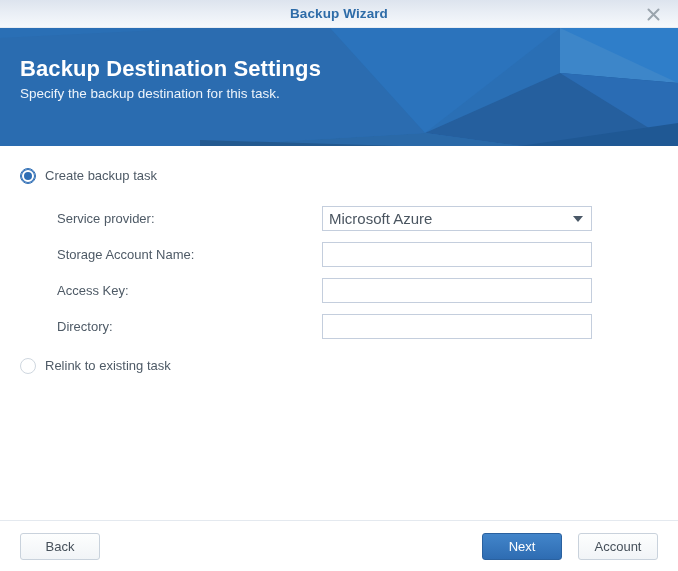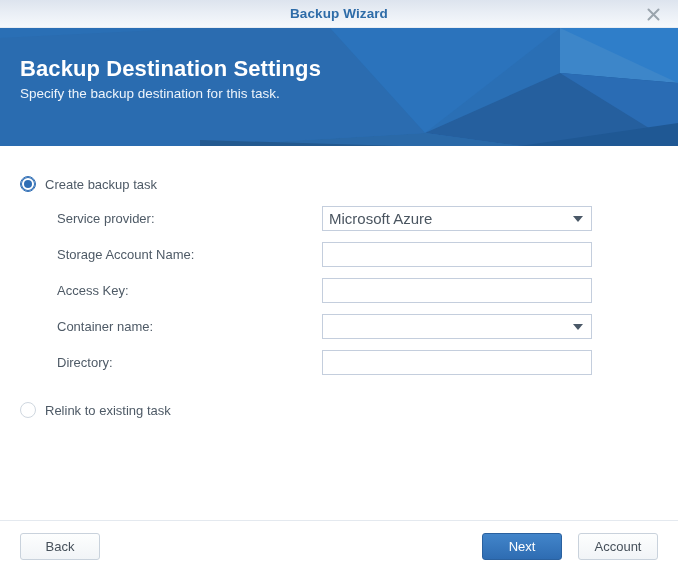--- a/index.html
+++ b/index.html
@@ -56,21 +56,21 @@
     font-size: 13.5px; color: #eef4fb; margin-top: 4px; line-height: 1.2;
   }
 
   
   .body {
     flex: 1 1 auto;
     position: relative;
     padding: 14px 20px 0 20px;
   }
 
-  .opt-row { display: flex; align-items: flex-end; height: 24px; }
+  .opt-row { display: flex; align-items: flex-start; height: 24px; }
   .opt-row.first { margin-top: 8px; }
 
   .radio {
     width: 16px; height: 16px; border-radius: 50%;
     border: 1px solid #cfd7df; background: #ffffff;
     flex: 0 0 16px; margin-right: 9px; position: relative; cursor: pointer;
   }
   .radio.checked {
     border-color: #2f6eb5;
     box-shadow: inset 0 0 0 1px #2f6eb5;
@@ -203,27 +203,20 @@
         </div>
       </div>
 
       <div class="form-row">
         <span class="form-label">Access Key:</span>
         <div class="field">
           <span class="field-value"></span>
         </div>
       </div>
 
-      <div class="form-row">
-        <span class="form-label">Container name:</span>
-        <div class="field select">
-          <span class="field-value"></span>
-          <span class="caret"></span>
-        </div>
-      </div>
 
       <div class="form-row">
         <span class="form-label">Directory:</span>
         <div class="field">
           <span class="field-value"></span>
         </div>
       </div>
 
     </div>
 

